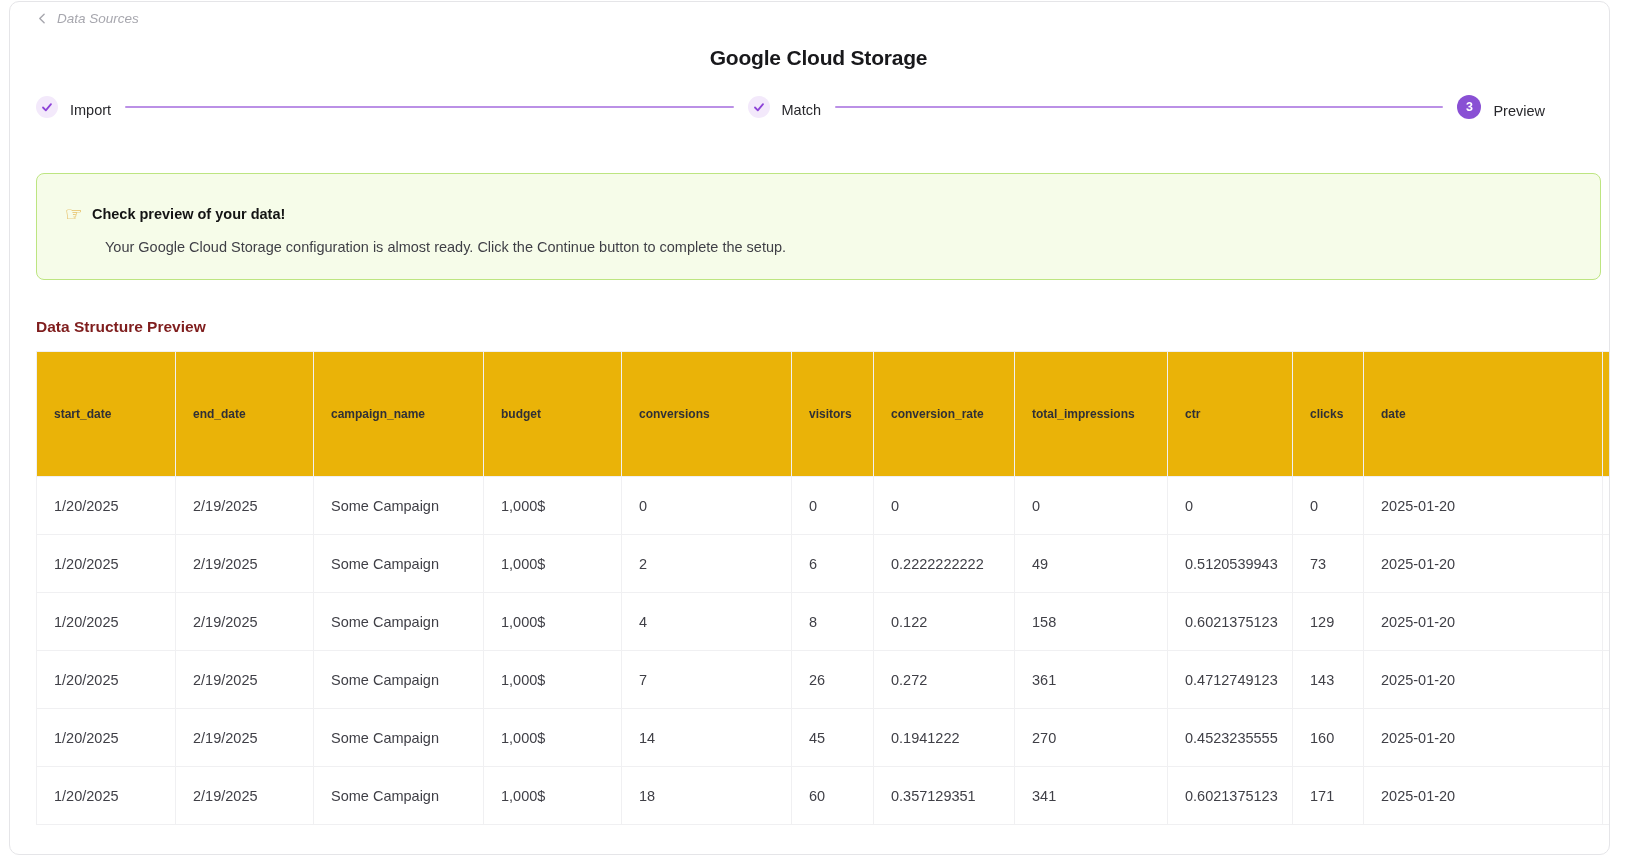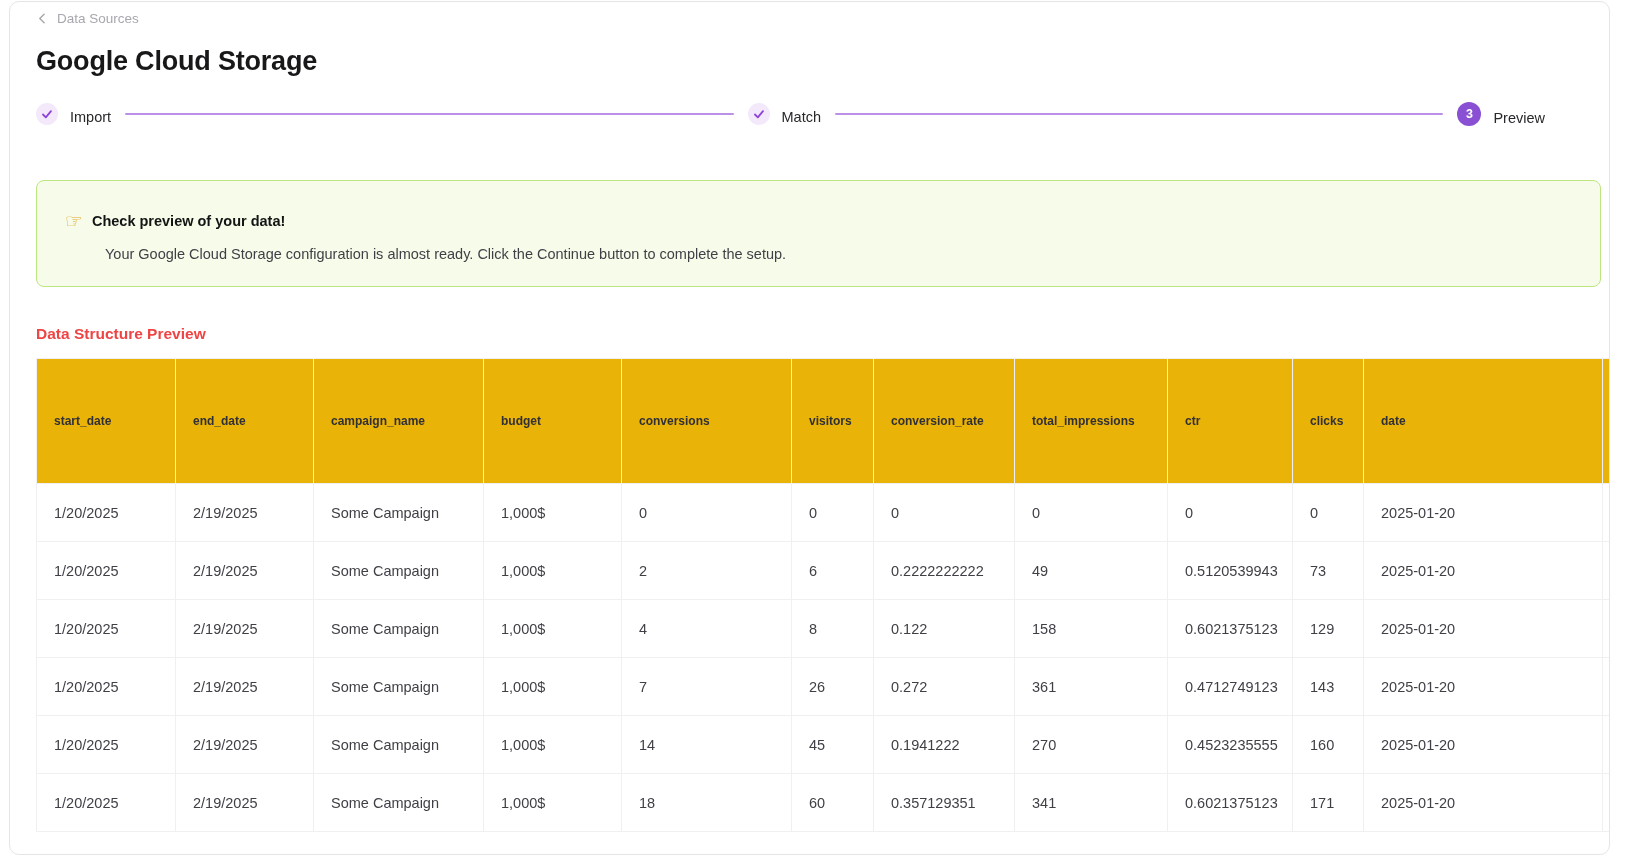--- a/index.html
+++ b/index.html
@@ -15,28 +15,29 @@
     border: 1px solid #e5e5e8;
     border-radius: 10px;
     background: #ffffff;
     overflow: hidden;
   }
   .content { padding: 9px 8px 0 26px; }
 
   
   .breadcrumb {
     display: flex; align-items: center; gap: 8px;
-    color: #a7a7ae; font-size: 13.5px; width: fit-content; cursor: pointer;
+    color: #a7a7ae; font-size: 13.5px; width: fit-content; cursor: pointer; font-style: italic;
   }
   .breadcrumb svg { display: block; }
 
   
   .page-title {
-    margin-top: 20px; font-size: 27px; font-weight: 700; color: #18181b;
+    margin-top: 20px; font-size: 21px; font-weight: 700; color: #18181b;
     letter-spacing: -0.2px;
+    text-align: center;
   }
 
   
   .stepper {
     margin-top: 25px; margin-right: 56px;
     display: flex; align-items: center; height: 24px;
   }
   .step { display: flex; align-items: flex-end; gap: 12px; cursor: pointer; }
   .step-circle {
     width: 22px; height: 22px; border-radius: 50%;
@@ -59,21 +60,21 @@
     padding: 30px 28px 24px 28px;
   }
   .alert-title {
     display: flex; align-items: center; gap: 9px;
     font-size: 14.5px; font-weight: 700; color: #141414;
   }
   .alert-icon { color: #dfa32a; font-size: 20px; line-height: 1; font-weight: 400; }
   .alert-msg { margin-top: 15px; font-size: 14.5px; color: #3f3f46; margin-left: 40px; }
 
   
-  .section-heading { margin-top: 38px; font-size: 15.5px; font-weight: 700; color: #ef4444; }
+  .section-heading { margin-top: 38px; font-size: 15.5px; font-weight: 700; color: #7f1d1d; }
 
   
   .table-clip { margin-top: 15px; margin-right: -8px; overflow: hidden; }
   table { border-collapse: collapse; table-layout: fixed; width: 1606px; }
   th, td { border: 1px solid #f0f0f2; padding: 0 10px 0 17px; text-align: left; overflow: hidden; white-space: nowrap; }
   th {
     background: #eab308; height: 125px; vertical-align: middle;
     font-size: 12px; font-weight: 700; color: #303036;
   }
   td { background: #ffffff; height: 58px; font-size: 14.5px; color: #3f3f46; }

